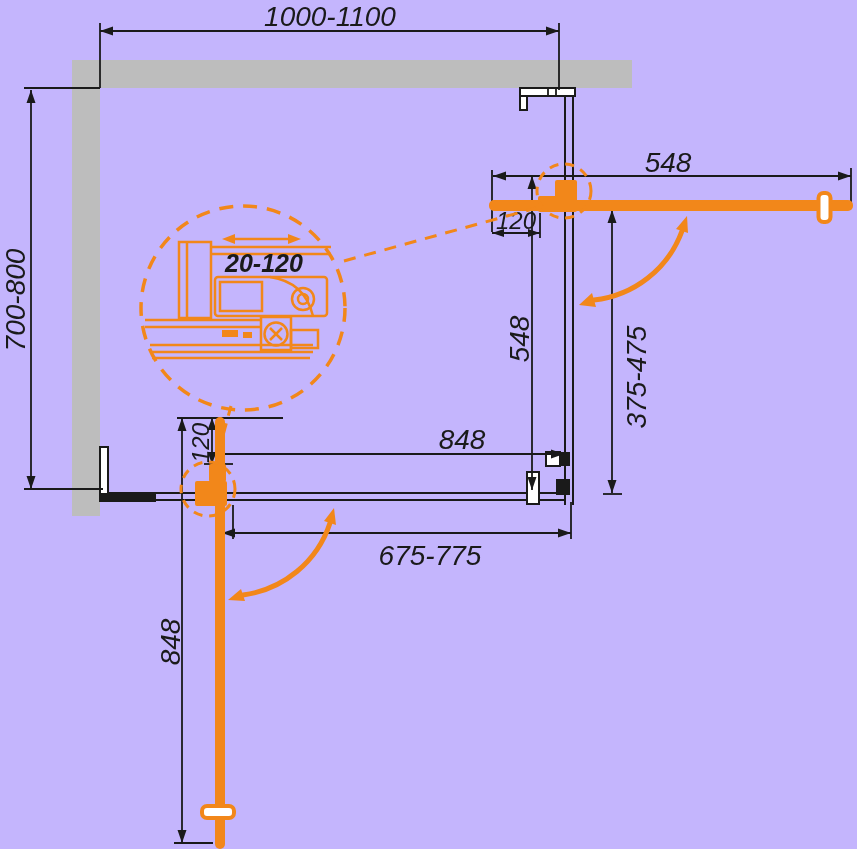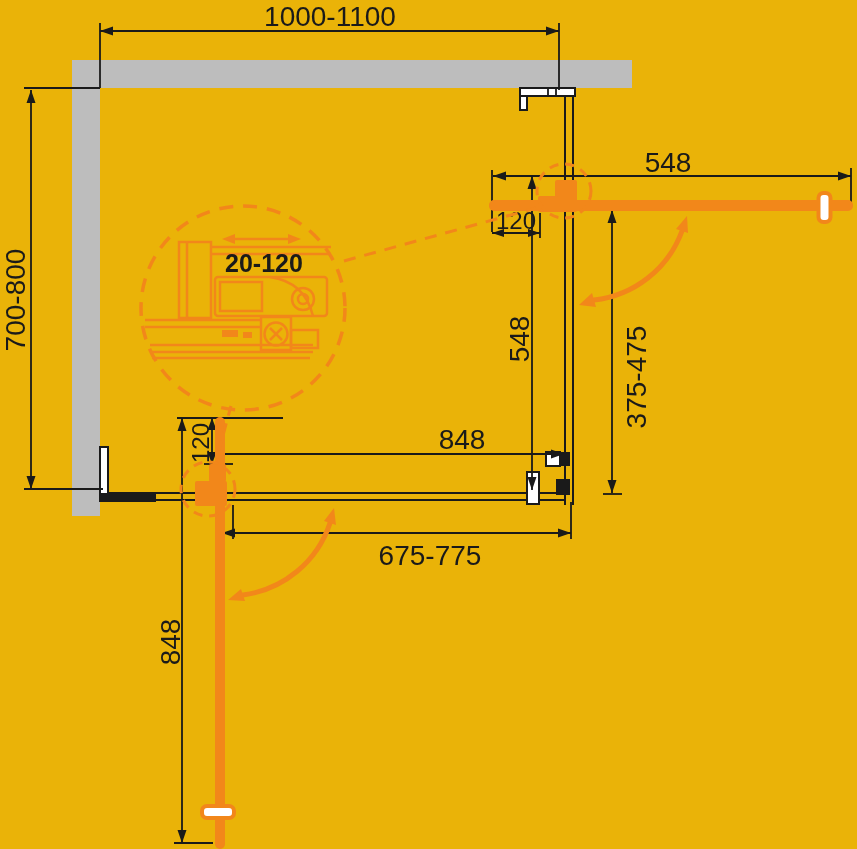--- a/index.html
+++ b/index.html
@@ -1,17 +1,17 @@
 <!DOCTYPE html>
 <html><head>
 <meta charset="utf-8">
 <style>
   html,body{margin:0;padding:0;background:#fff;}
-  #stage{position:relative;width:857px;height:849px;background:#eab308;overflow:hidden;
-         font-family:"Liberation Sans", sans-serif;}
+  #stage{position:relative;width:857px;height:849px;background:#c4b5fd;overflow:hidden;
+         font-family:"Liberation Sans", sans-serif;font-style:italic;}
   svg{position:absolute;left:0;top:0;}
   text{font-family:"Liberation Sans", sans-serif;fill:#1a1a1a;}
   .dim-big{font-size:28px;}
   .dim-small{font-size:24px;}
   .detail-label{font-size:25px;font-weight:bold;}
   .blk{stroke:#1a1a1a;stroke-width:2;fill:none;}
   .blkthin{stroke:#1a1a1a;stroke-width:1.8;fill:none;}
   .blkfill{fill:#1a1a1a;stroke:none;}
   .whitebox{fill:#ffffff;stroke:#1a1a1a;stroke-width:2;}
 </style>

